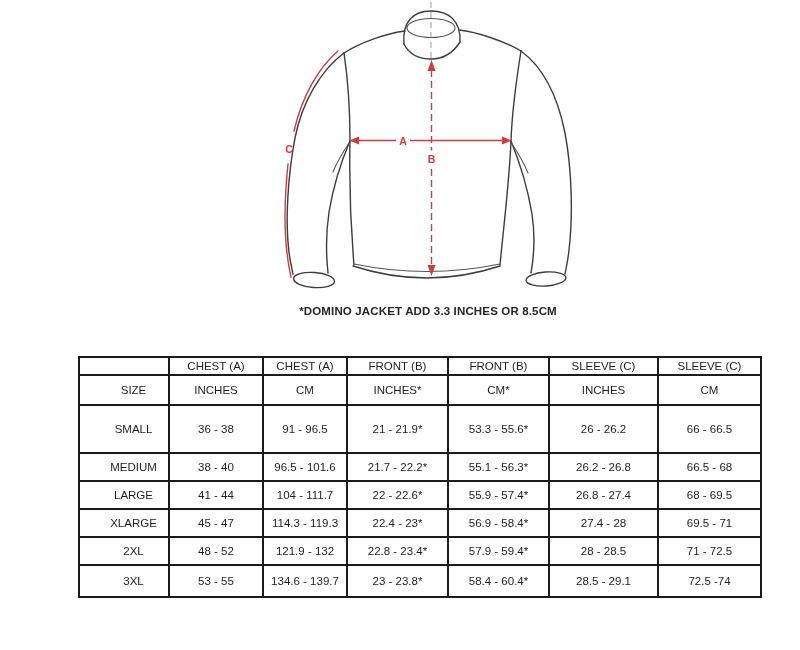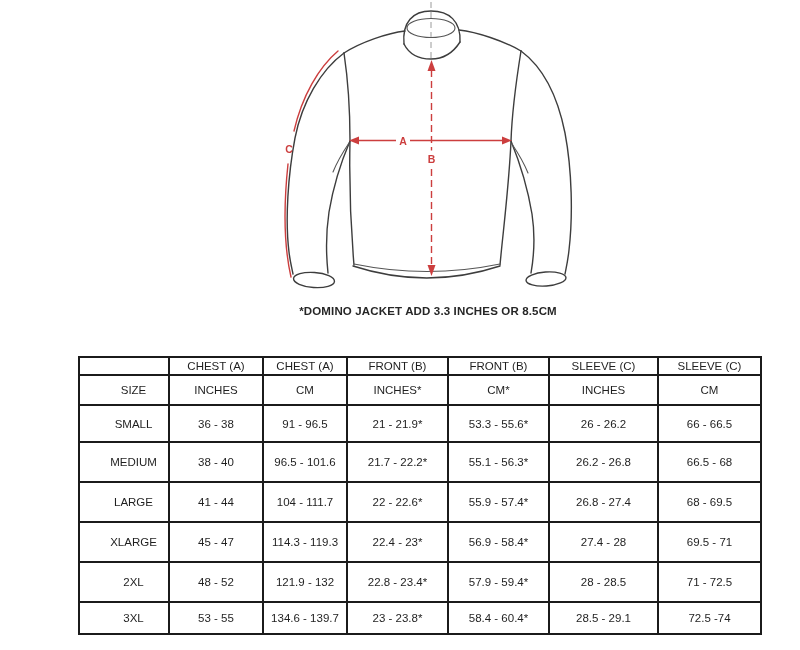--- a/index.html
+++ b/index.html
@@ -52,22 +52,22 @@
     text-align: center;
     vertical-align: middle;
     font-weight: 400;
     padding: 0;
     overflow: hidden;
     white-space: nowrap;
   }
   table.size-chart .col-size { text-align: center; padding-left: 19px; }
   tr.hdr1 { height: 18px; }
   tr.hdr2 { height: 30px; }
-  tr.row-0 { height: 37px; }
-  tr.row-1, tr.row-2, tr.row-3, tr.row-4 { height: 40px; }
+  tr.row-0 { height: 48px; }
+  tr.row-1, tr.row-2, tr.row-3, tr.row-4 { height: 28px; }
   tr.row-5 { height: 32px; margin-top: 8px; }
 </style>
 </head>
 <body>
 
 <div class="stage">
 
   <svg class="diagram" width="800" height="300" viewBox="0 0 800 300">
 
     <g>

